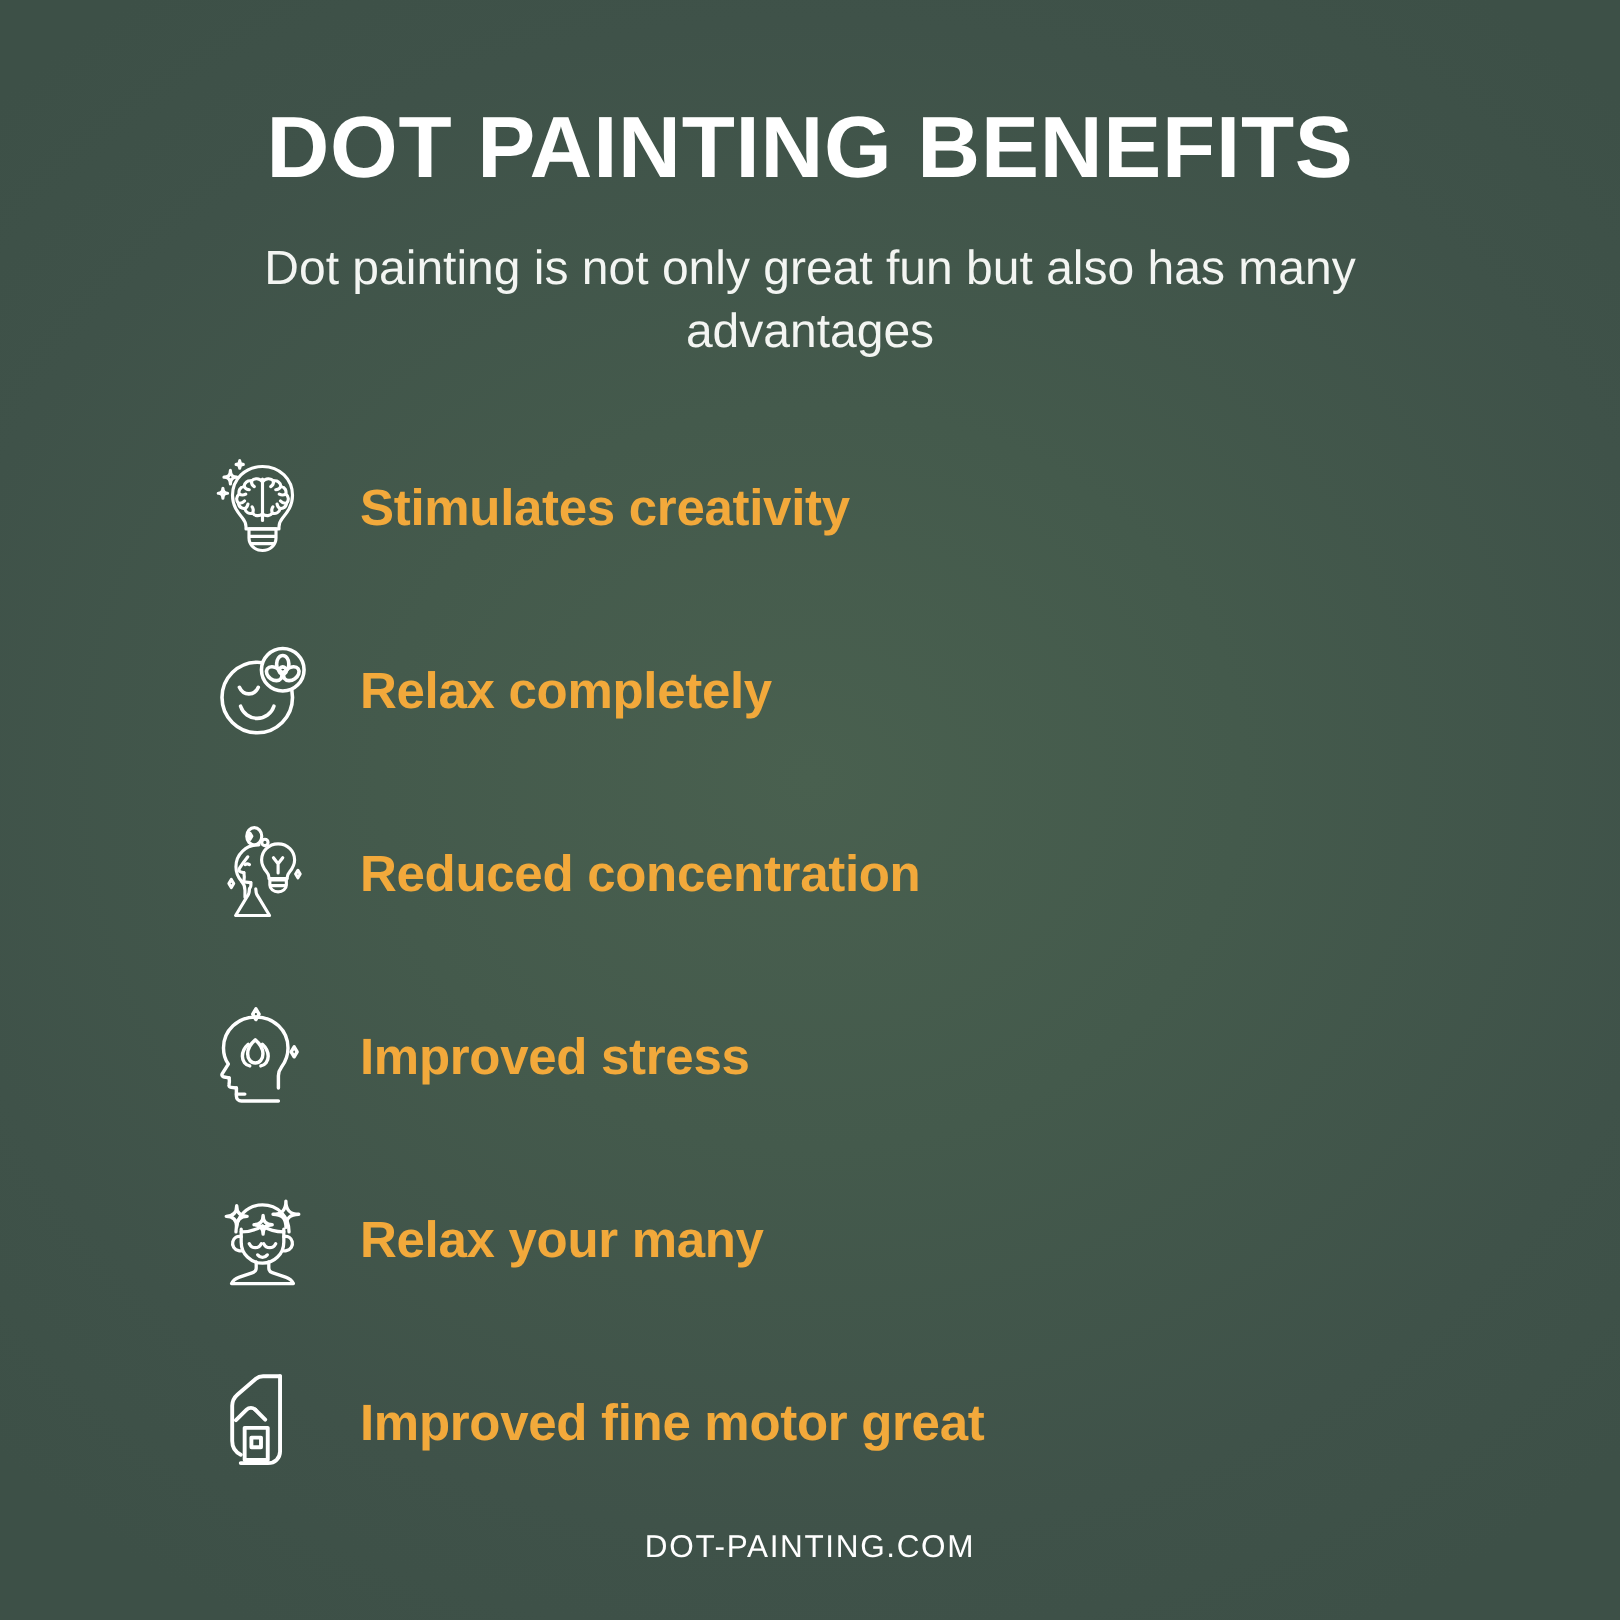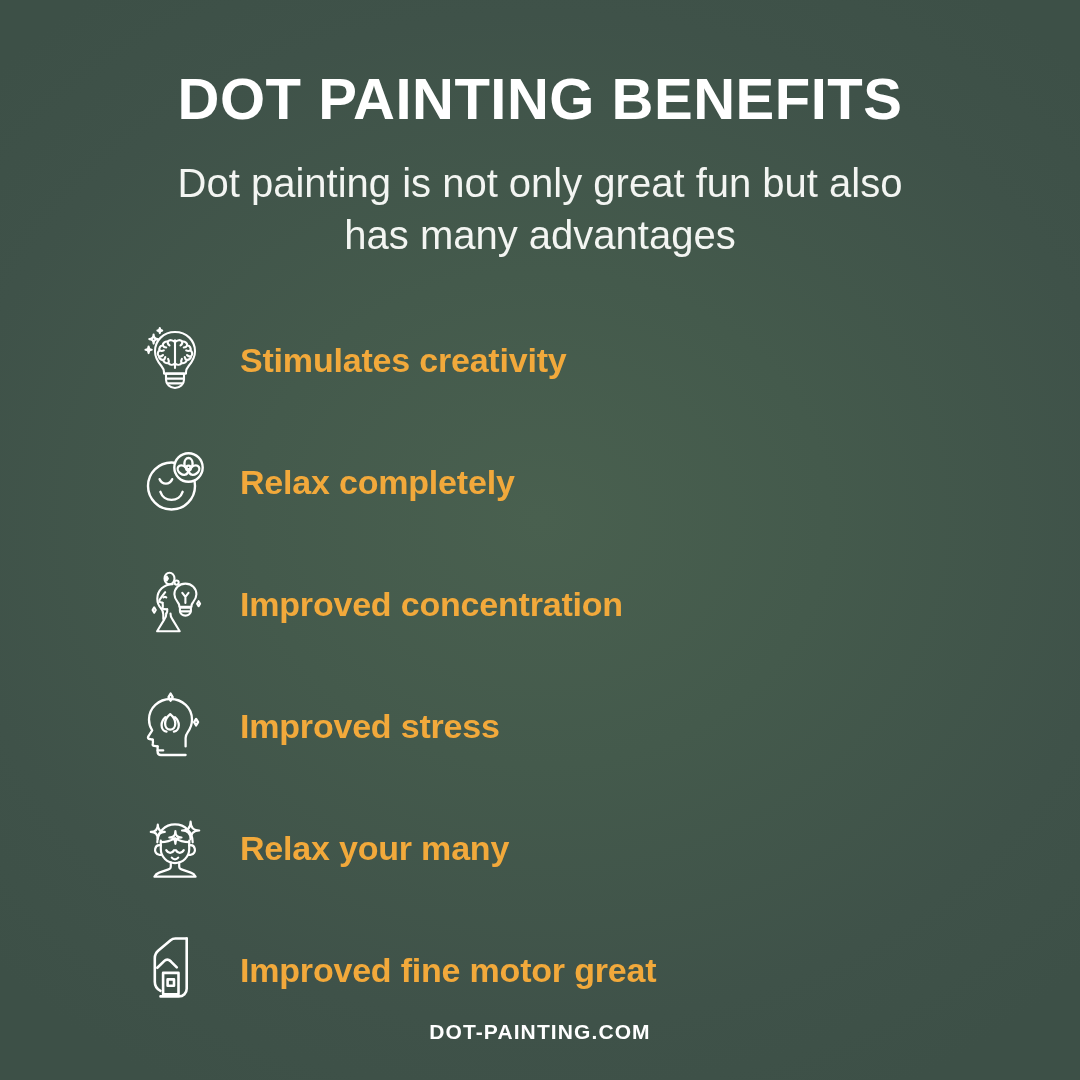--- a/index.html
+++ b/index.html
@@ -38,21 +38,21 @@
     font-size: 58px;
     line-height: 1.08;
     font-weight: 700;
     letter-spacing: 0.5px;
     text-transform: uppercase;
     font-family: "Liberation Sans", sans-serif;
   }
   .subtitle {
     margin: 26px auto 0 auto;
     color: #f3f5f2;
-    font-size: 40px;
+    font-size: 32px;
     line-height: 1.32;
     font-weight: 400;
     max-width: 770px;
     font-family: "Liberation Sans", sans-serif;
   }
 
   
   .benefits {
     margin-top: 48px;
     width: 100%;
@@ -98,21 +98,21 @@
   .footer {
     position: absolute;
     left: 0;
     right: 0;
     bottom: 36px;
     text-align: center;
   }
   .footer-text {
     color: #ffffff;
     font-size: 21px;
-    font-weight: 700;
+    font-weight: 400;
     letter-spacing: 1.1px;
     font-family: "Liberation Sans", sans-serif;
     text-align: center;
   }
 </style>
 </head>
 <body>
 
 <div class="poster">
 
@@ -191,21 +191,21 @@
           <path d="M37.9 39.6h11v3.4c0 2.5-2.5 4.6-5.5 4.6s-5.5-2.1-5.5-4.6v-3.4z"></path>
           <path d="M38.4 43.4h10"></path>
 
           <path d="M40.3 24.8l3.1 4 3.1-4M43.4 28.8v6.2"></path>
 
           <path d="M12.2 39.3l1.6 2.7-1.6 2.7-1.6-2.7z"></path>
           <path d="M56.6 33.2l1.5 2.5-1.5 2.5-1.5-2.5z"></path>
           <path d="M24.7 8.5l1.2 2-1.2 2-1.2-2z"></path>
         </svg>
       </span>
-      <span class="benefit-label">Improved concentration</span>
+      <span class="benefit-label">Reduced concentration</span>
     </div>
 
     <div class="benefit-row">
       <span class="benefit-icon">
         <svg viewBox="0 0 66 72" fill="none" stroke="#ffffff" stroke-width="2.3" stroke-linecap="round" stroke-linejoin="round">
 
           <path d="M43.6 56.4v-8.3c0-2.3.8-4.1 2.2-6 2.6-3.5 4.2-7.8 4.2-12.5C50 17.9 40.4 9 28.5 9 16.7 9 7 17.9 7 29.6c0 4.8 1.4 8.2 3.2 10.8l-4 6.3c-.6 1 0 2.1 1.2 2.3l3.3.6"></path>
           <path d="M10.7 49.6c.4 1.9.3 3.3 0 4.4-.3 1 .3 1.8 1.4 1.9l3.5.4"></path>
           <path d="M15.6 56.3v5.4c0 1.9 1.4 3.3 3.3 3.3h24.7"></path>
           <path d="M15.6 60.4h5.6"></path>

